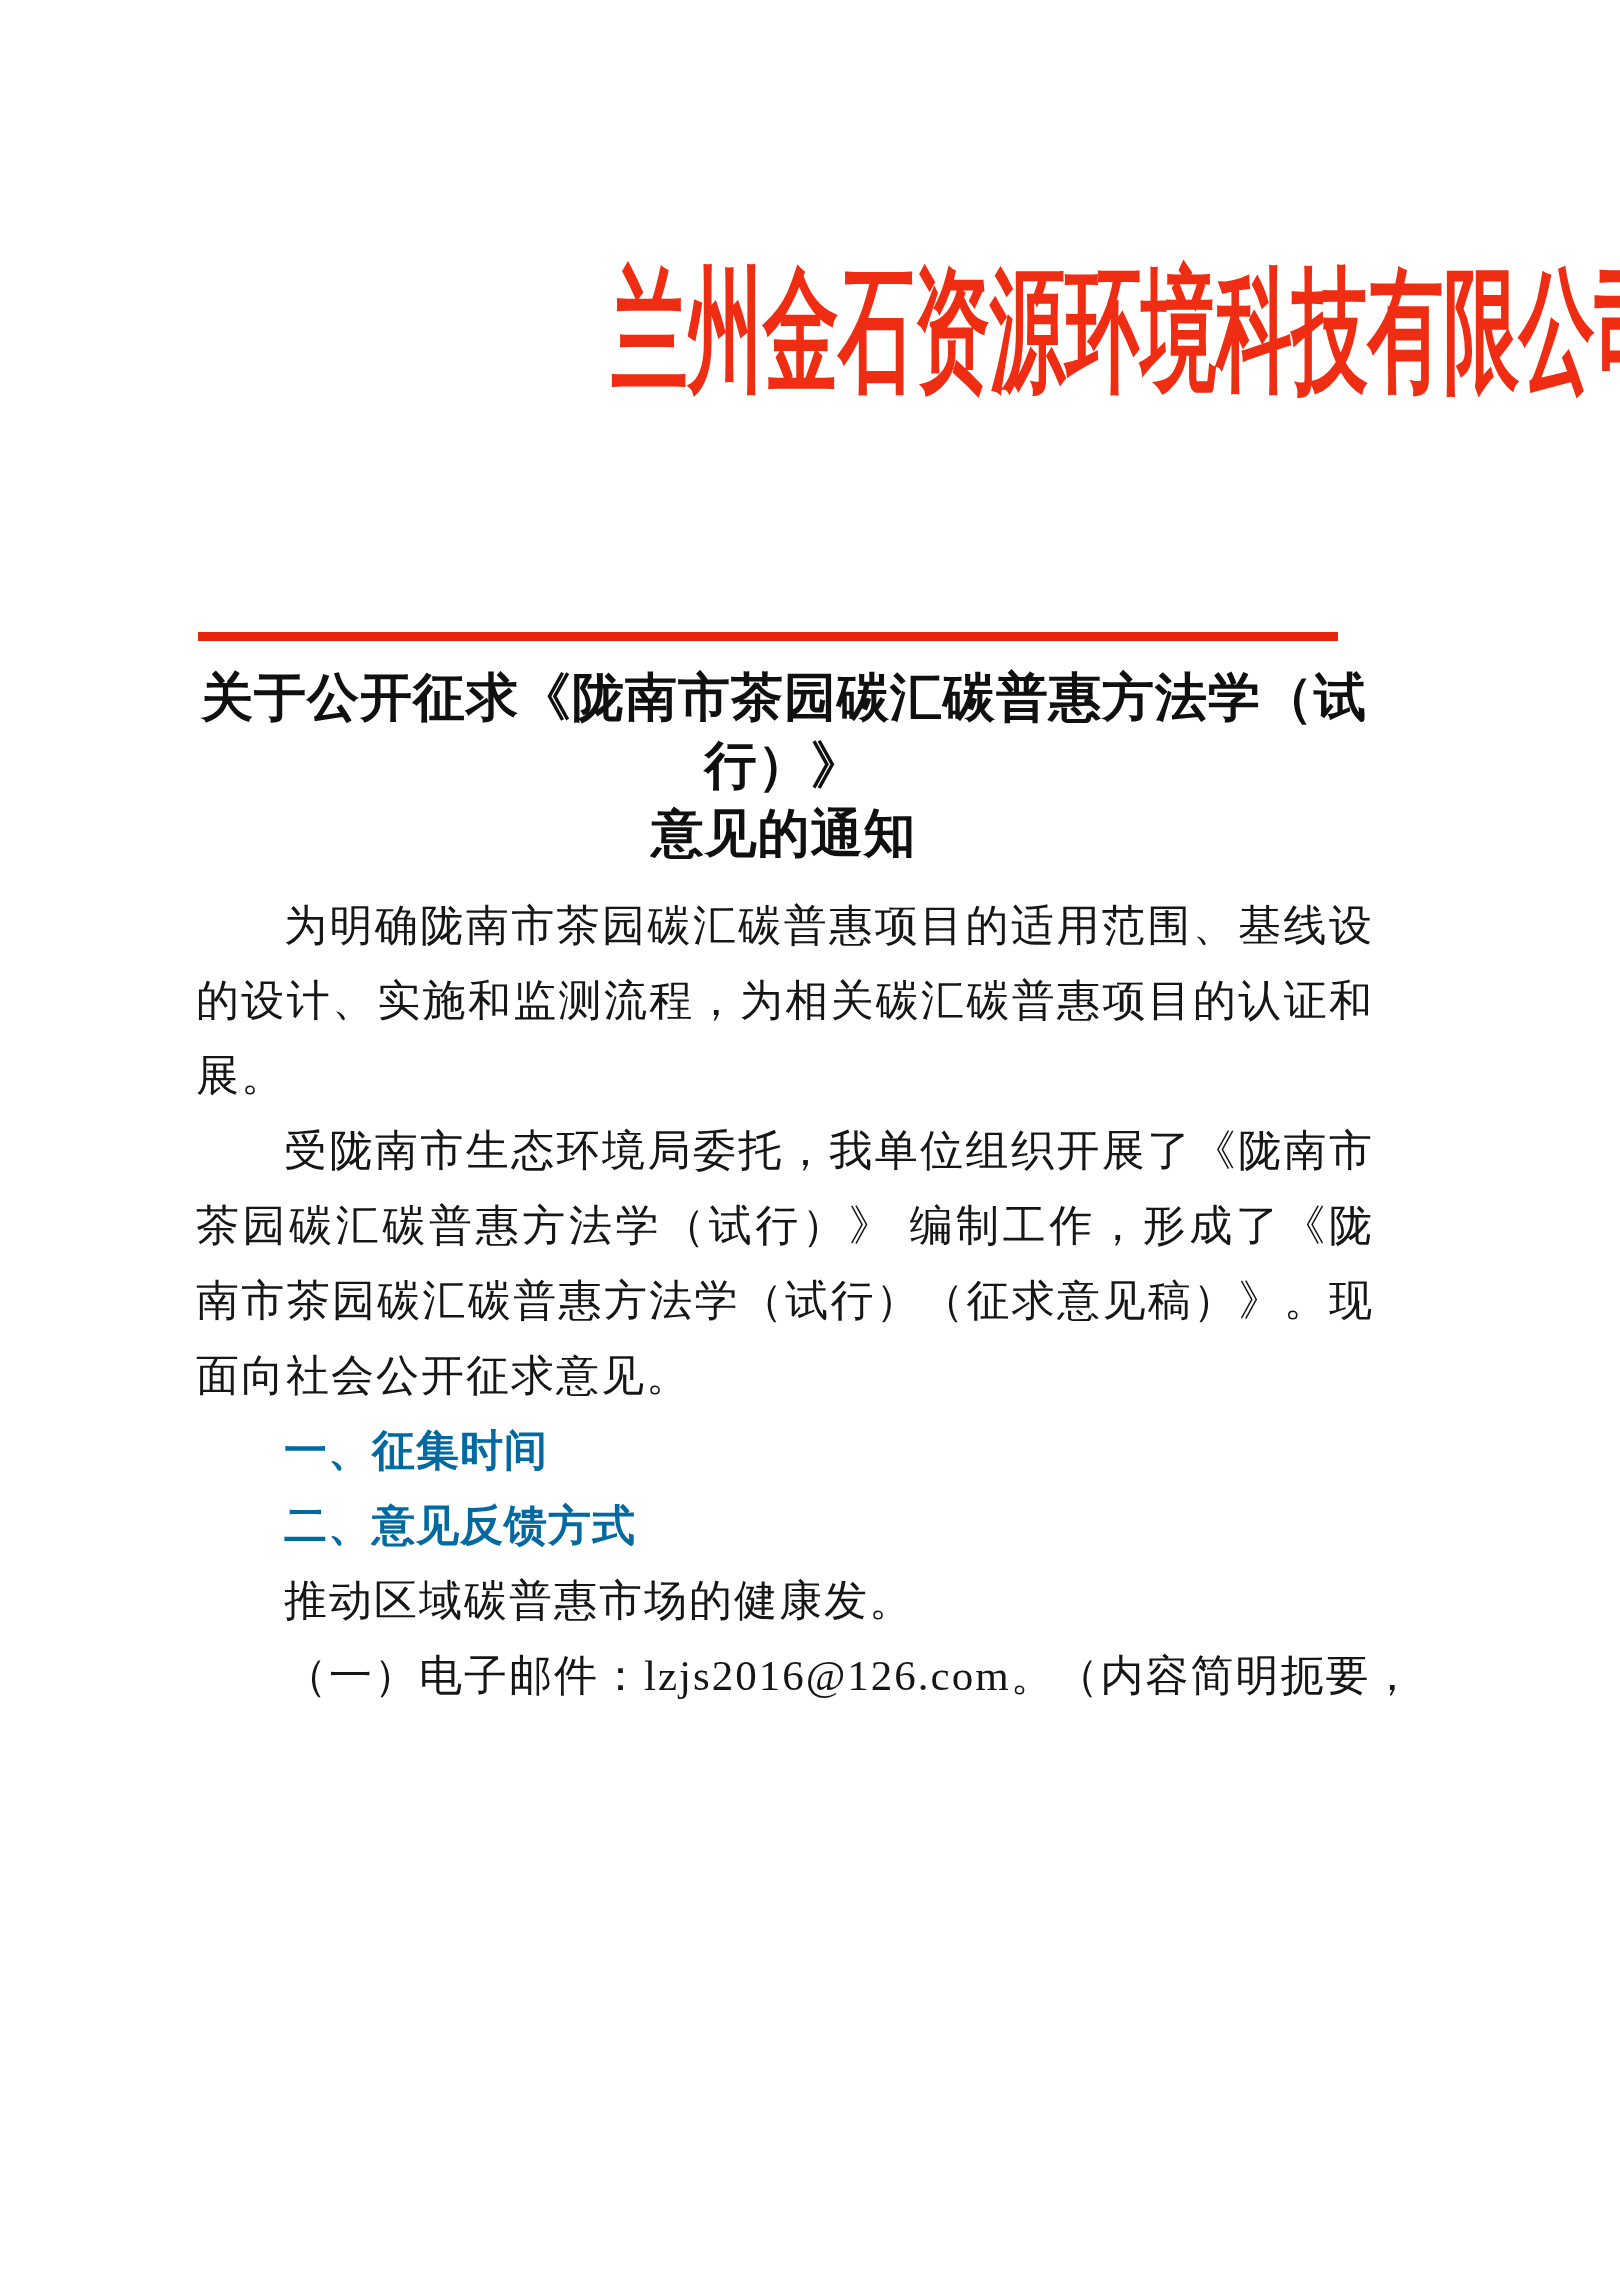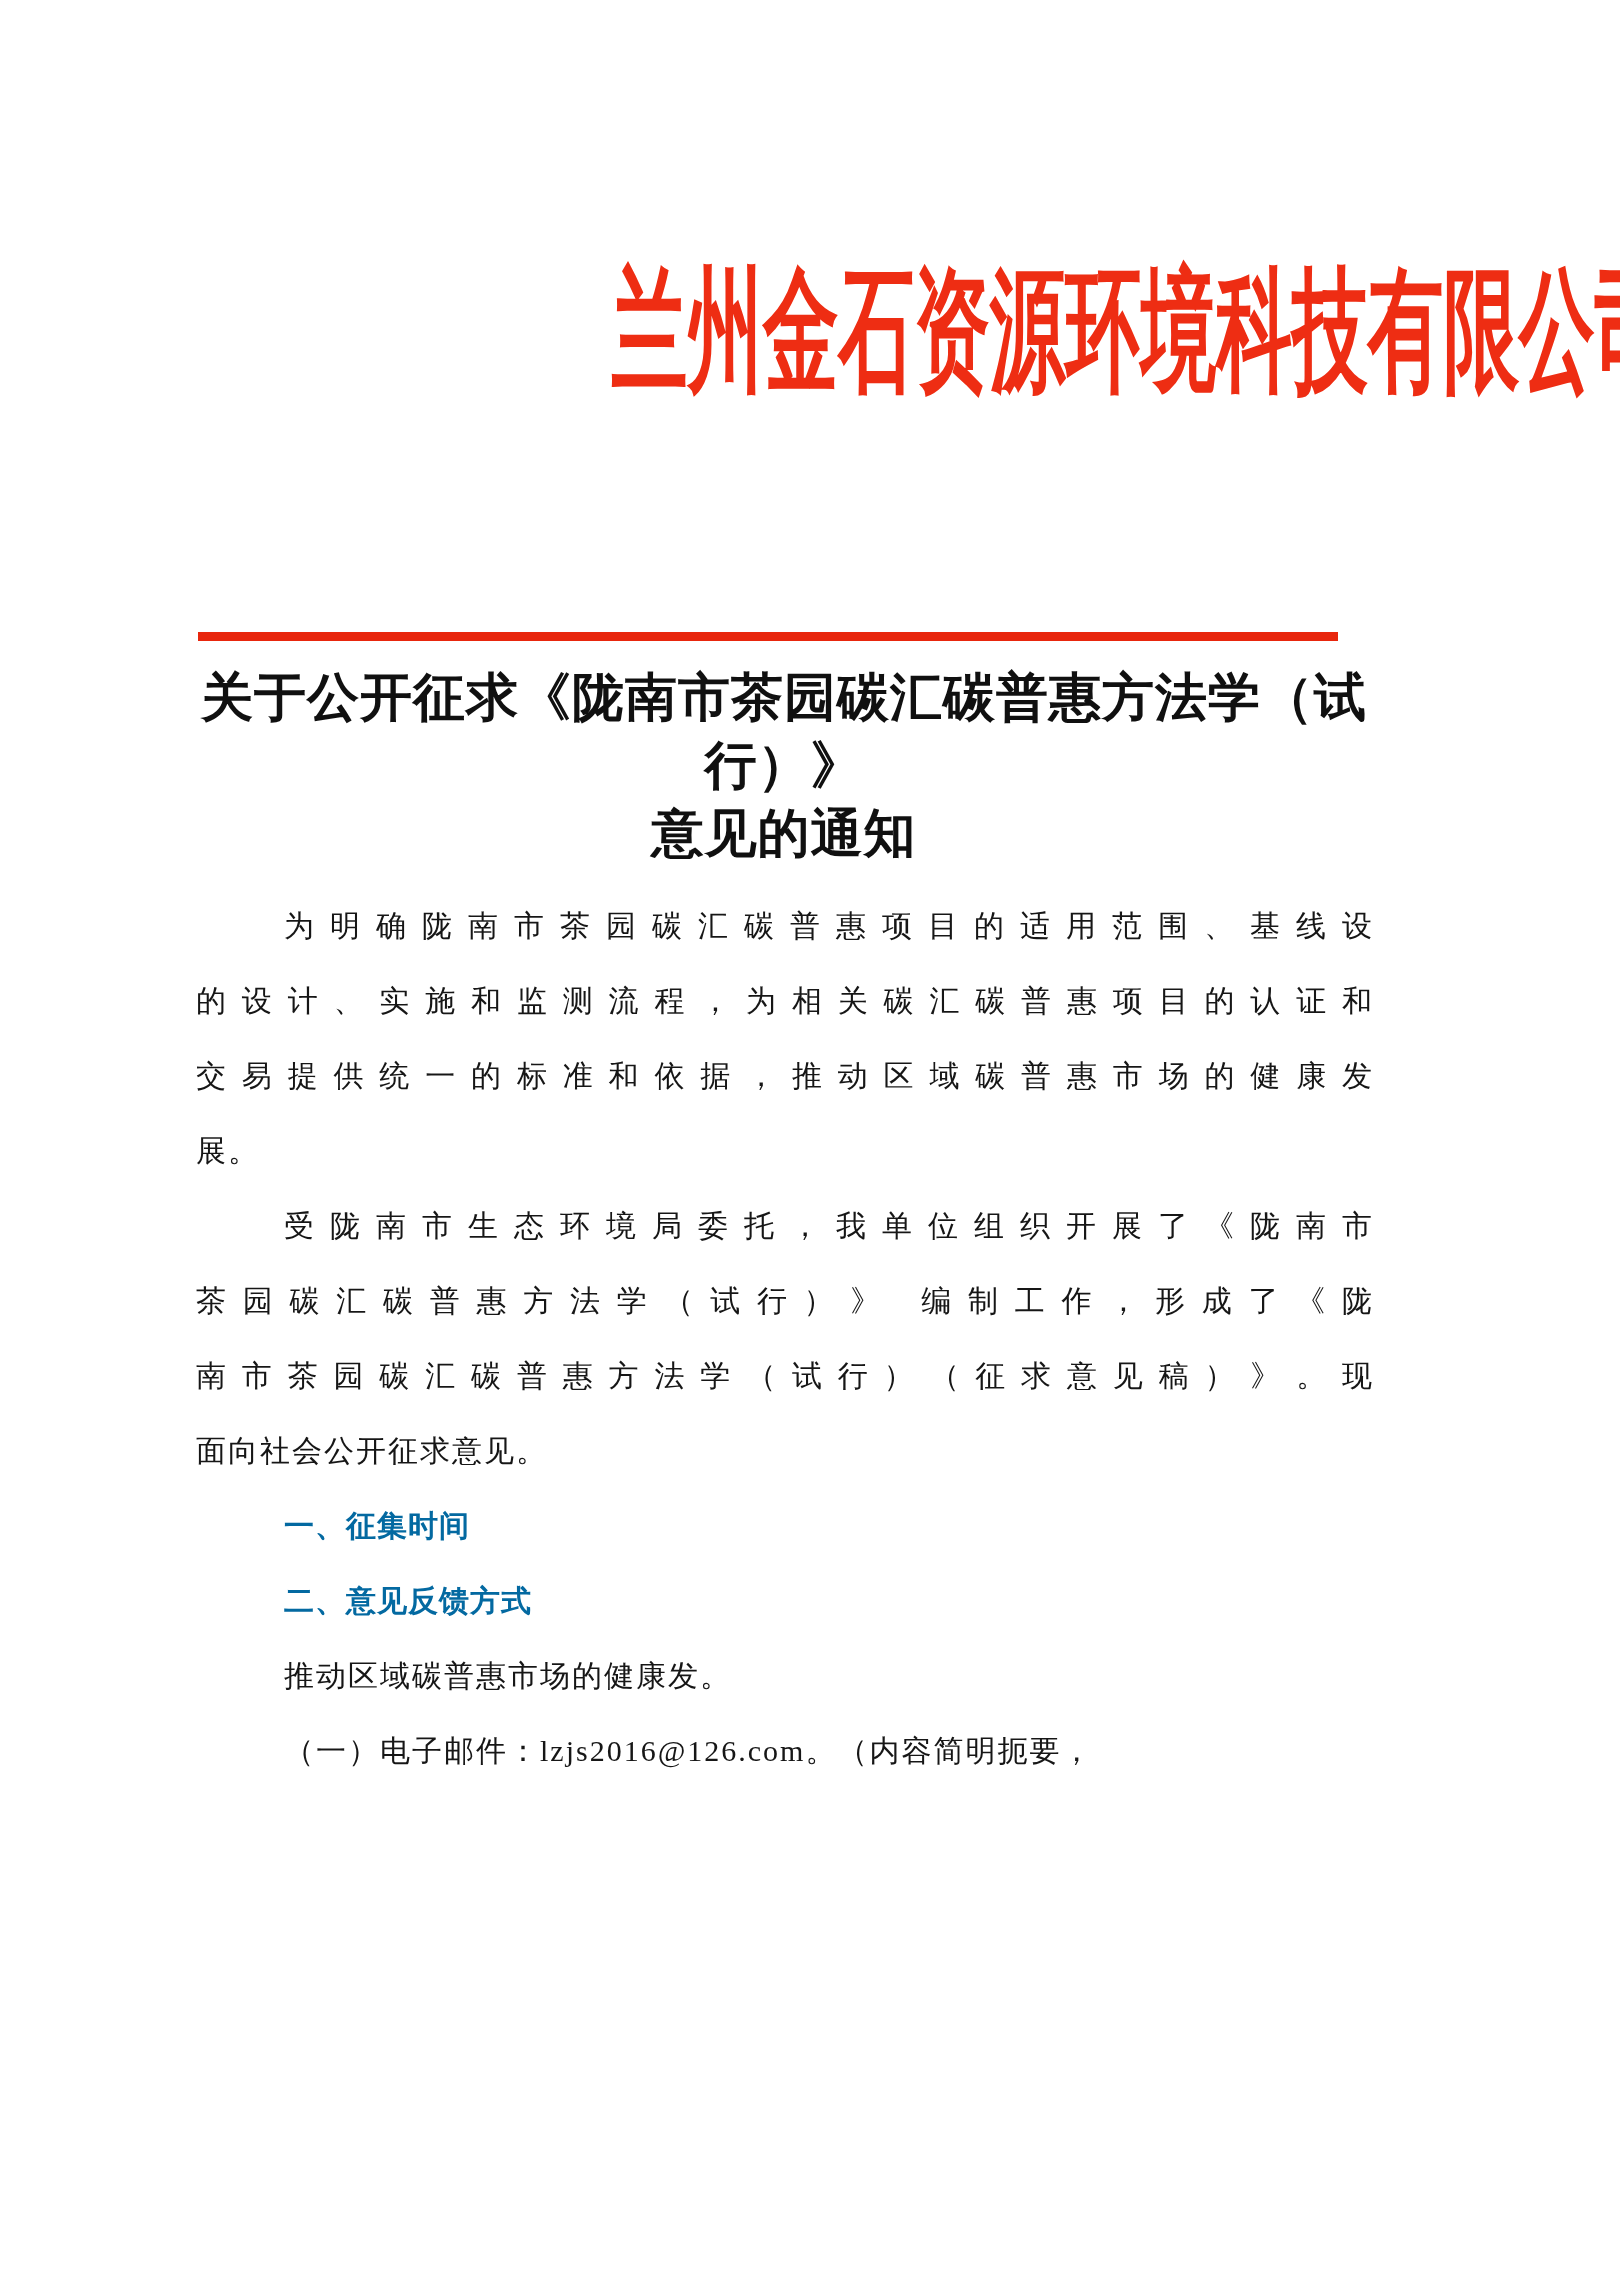--- a/index.html
+++ b/index.html
@@ -48,21 +48,21 @@
     margin-top: 23.5px;
     text-align: center;
     font-weight: bold;
     font-size: 52px;
     line-height: 68px;
     color: #101010;
     letter-spacing: 1px;
   }
   .body-block {
     margin-top: 19.6px;
-    font-size: 30px;
+    font-size: 43px;
     line-height: 75px;
     color: #161616;
   }
   .line {
     white-space: nowrap;
     letter-spacing: 2px;
   }
   .line.fill {
     white-space: normal;
     text-align: justify;
@@ -91,21 +91,20 @@
   <div class="divider"></div>
 
   <div class="doc-title">
     <div class="title-line">关于公开征求《陇南市茶园碳汇碳普惠方法学（试行）》</div>
     <div class="title-line">意见的通知</div>
   </div>
 
   <div class="body-block">
     <div class="line indent fill">为明确陇南市茶园碳汇碳普惠项目的适用范围、基线设</div>
     <div class="line fill">的设计、实施和监测流程，为相关碳汇碳普惠项目的认证和</div>
-    <div class="line fill">交易提供统一的标准和依据，推动区域碳普惠市场的健康发</div>
     <div class="line">展。</div>
     <div class="line indent fill">受陇南市生态环境局委托，我单位组织开展了《陇南市</div>
     <div class="line fill">茶园碳汇碳普惠方法学（试行）》 编制工作，形成了《陇</div>
     <div class="line fill">南市茶园碳汇碳普惠方法学（试行）（征求意见稿）》。现</div>
     <div class="line">面向社会公开征求意见。</div>
     <div class="line indent heading">一、征集时间</div>
     <div class="line indent heading">二、意见反馈方式</div>
     <div class="line indent">推动区域碳普惠市场的健康发。</div>
     <div class="line indent">（一）电子邮件：lzjs2016@126.com。（内容简明扼要，</div>
   </div>

